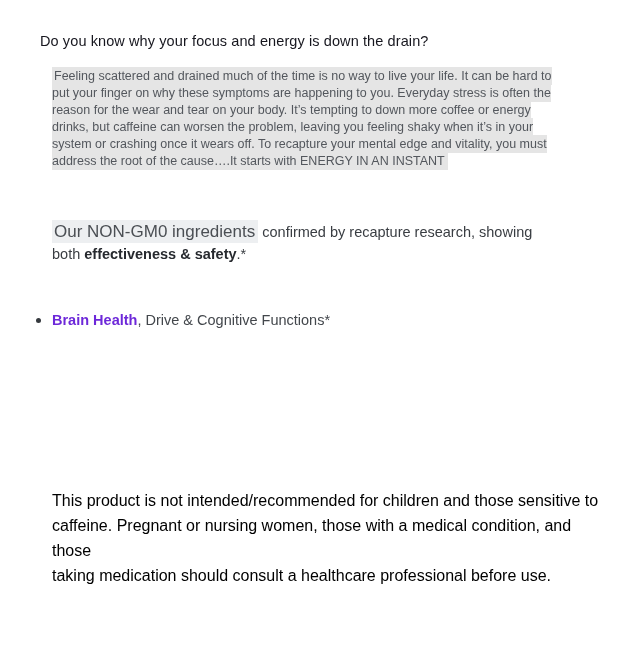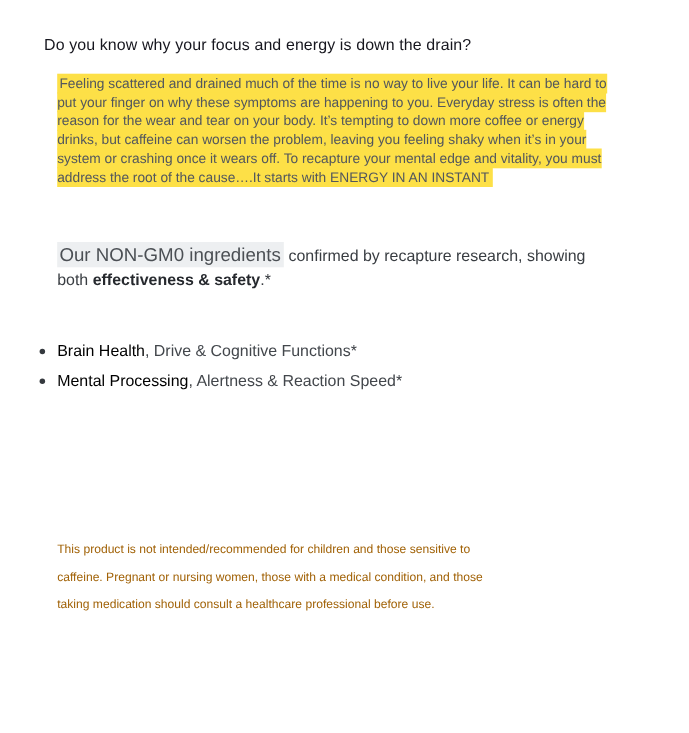--- a/index.html
+++ b/index.html
@@ -36,21 +36,21 @@
     left: 52px;
     top: 68px;
     margin: 0;
     width: 560px;
     font-size: 12.5px;
     line-height: 17px;
     color: #53575d;
     white-space: pre-line;
   }
   mark.hl {
-    background: #fde047;
+    background: #e5e5e5;
     color: inherit;
     padding: 2px 3px 2px 2px;
   }
   .ingredients {
     position: absolute;
     left: 52px;
     top: 221px;
     margin: 0;
     width: 560px;
     font-size: 14.5px;
@@ -75,41 +75,41 @@
     list-style: none;
     width: 560px;
   }
   .benefits li {
     margin: 0 0 10px 0;
     line-height: 17px;
     font-size: 14.5px;
     color: #43474c;
   }
   .benefits li strong {
-    font-weight: 400;
-    color: #000000;
+    font-weight: 700;
+    color: #6d28d9;
   }
   .dot {
     display: inline-block;
     width: 5px;
     height: 5px;
     border-radius: 50%;
     background: #35393e;
     margin-right: 11px;
     vertical-align: 2px;
   }
   .disclaimer {
     position: absolute;
     left: 52px;
     top: 488px;
     margin: 0;
     width: 560px;
-    font-size: 11px;
+    font-size: 16px;
     line-height: 25px;
-    color: #a16207;
+    color: #000000;
     white-space: pre-line;
   }
 </style>
 </head>
 <body>
 
 <main class="doc">
 
   <h1 class="heading">Do you know why your focus and energy is down the drain?</h1>
 
@@ -117,20 +117,19 @@
 put your finger on why these symptoms are happening to you. Everyday stress is often the
 reason for the wear and tear on your body.  It’s tempting to down more coffee or energy
 drinks, but caffeine can worsen the problem, leaving you feeling shaky when it’s in your
 system or crashing once it wears off. To recapture your mental edge and vitality, you must
 address the root of the cause….It starts with ENERGY IN AN INSTANT</mark></p>
 
   <p class="ingredients"><mark class="hl hl-small">Our NON-GM0 ingredients</mark><span> confirmed by recapture research, showing</span><br><span>both </span><strong>effectiveness &amp; safety</strong><span>.*</span></p>
 
   <ul class="benefits">
     <li><span class="dot"></span><strong>Brain Health</strong><span>, Drive &amp; Cognitive Functions*</span></li>
-    <li><span class="dot"></span><strong>Mental Processing</strong><span>, Alertness &amp; Reaction Speed*</span></li>
   </ul>
 
   <p class="disclaimer">This product is not intended/recommended for children and those sensitive to
 caffeine. Pregnant or nursing women, those with a medical condition, and those
 taking medication should consult a healthcare professional before use.</p>
 
 </main>
 
 </body></html>

